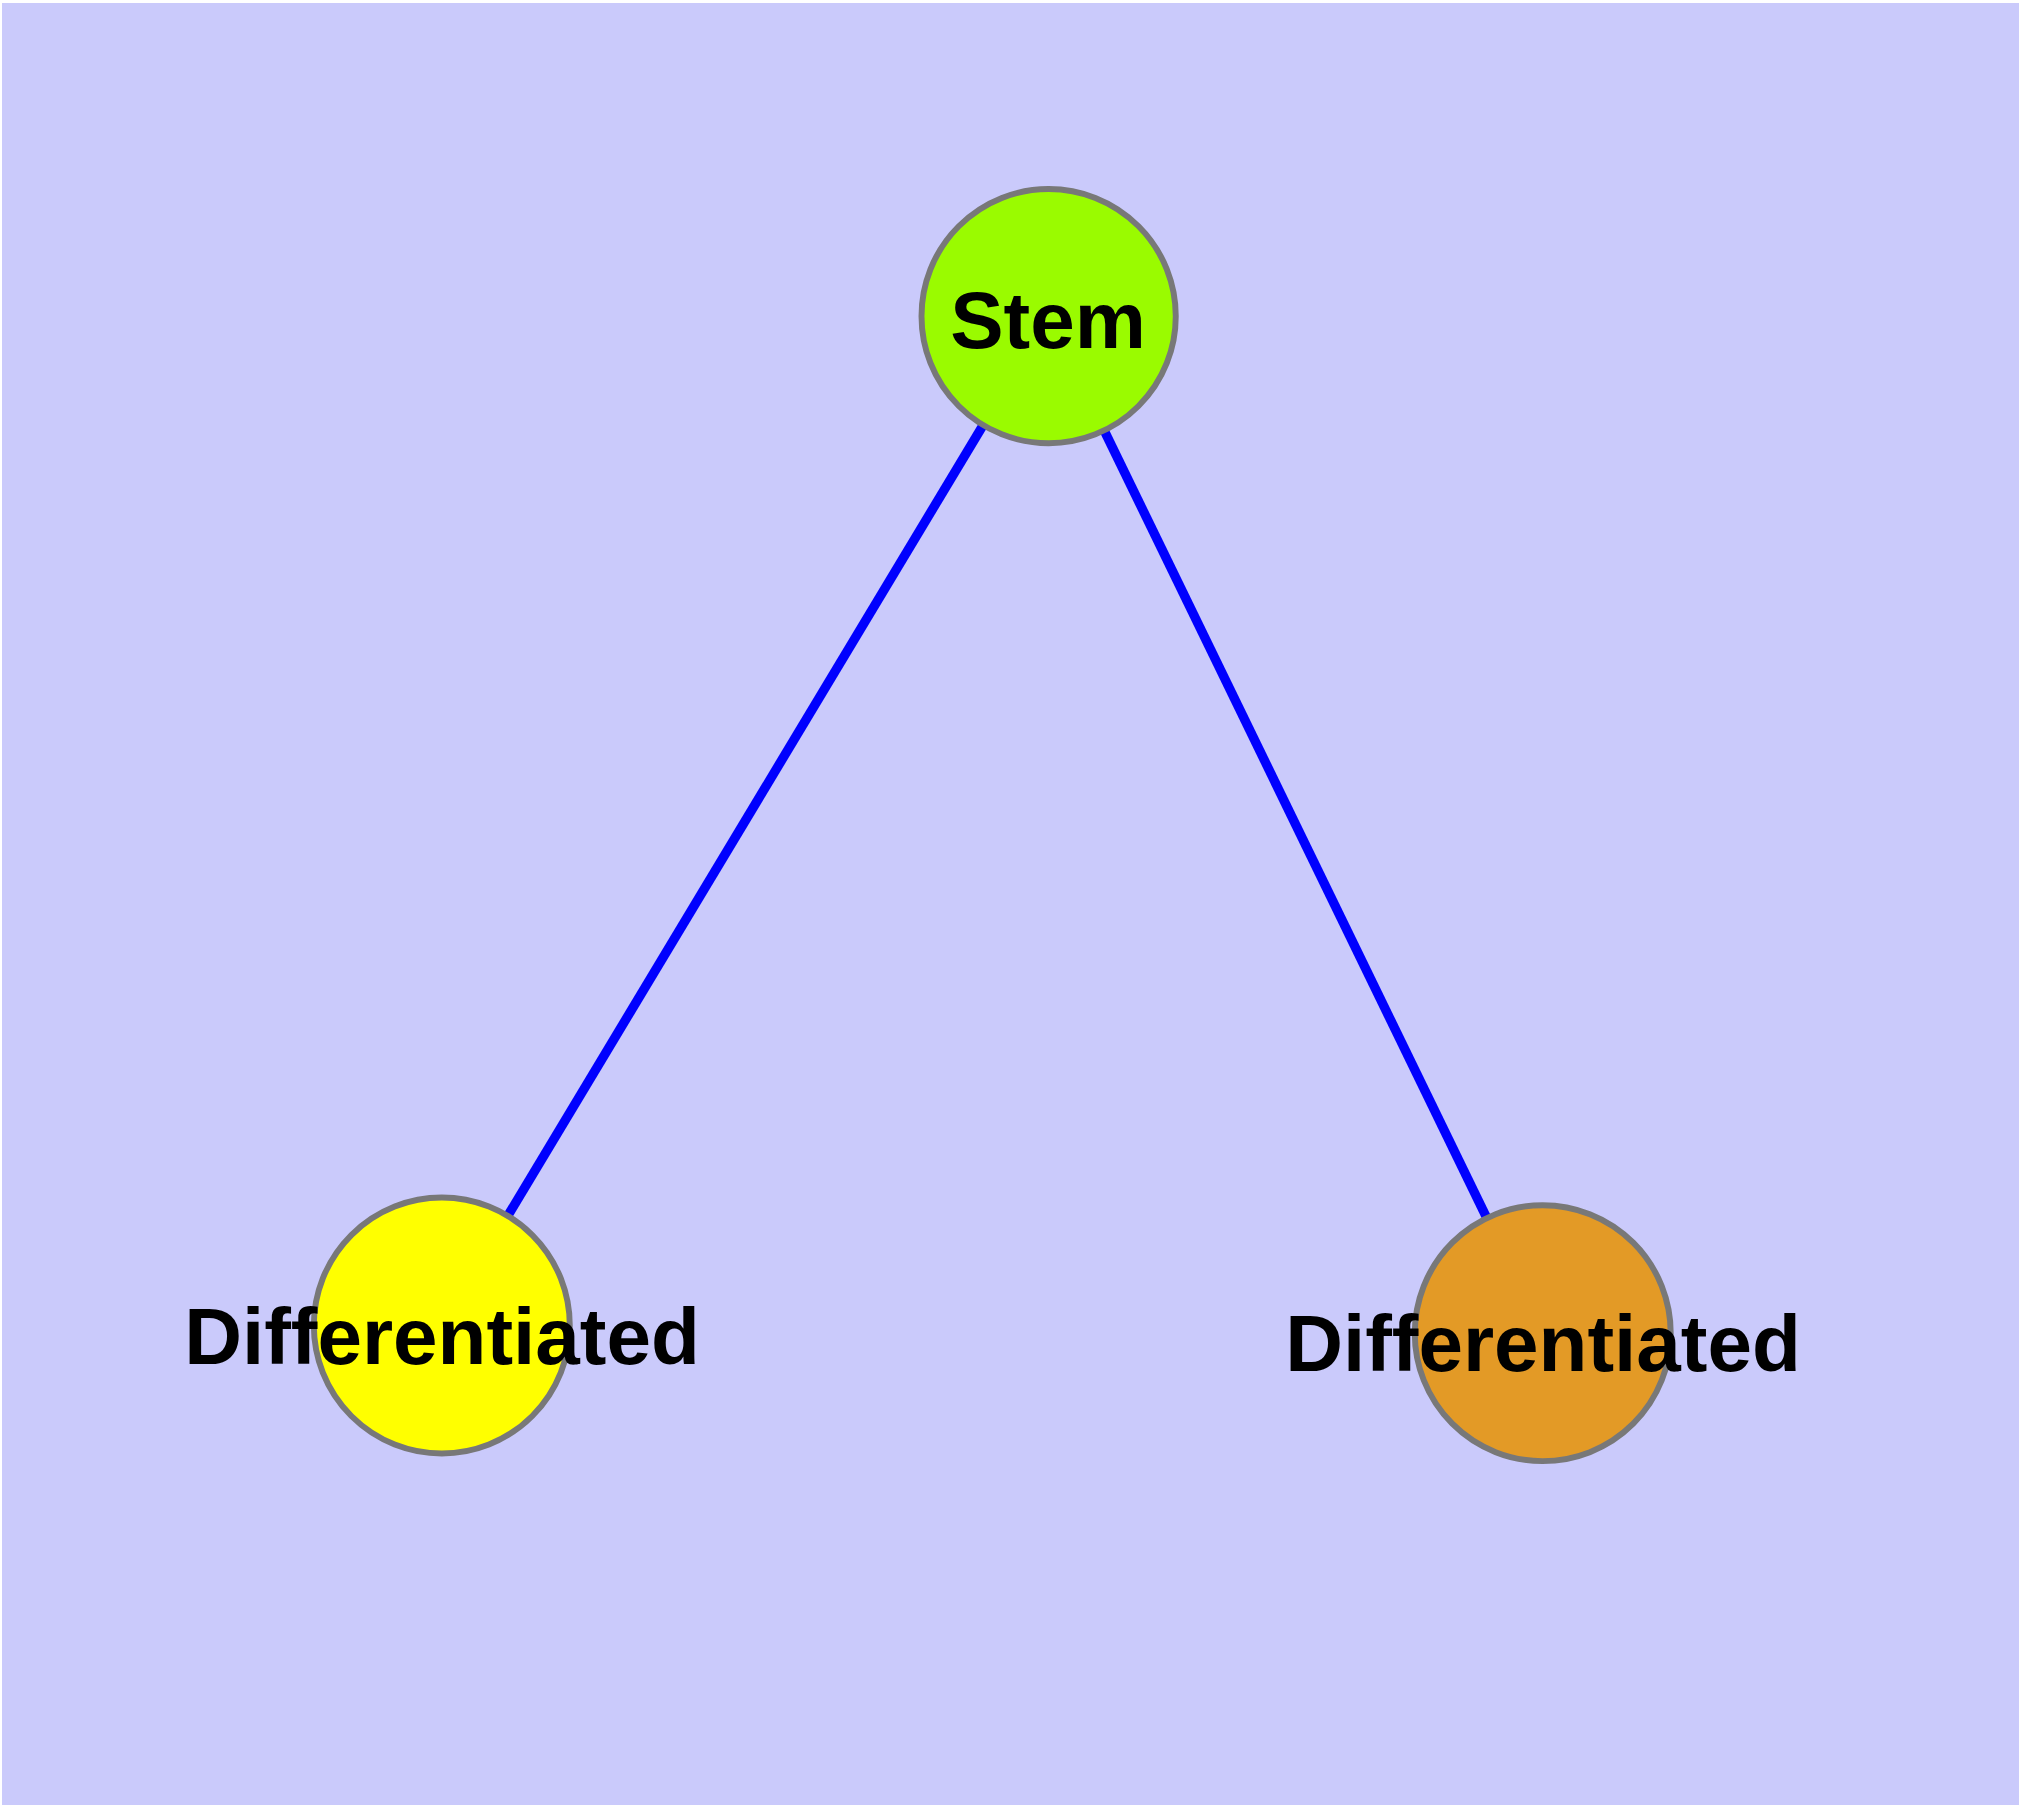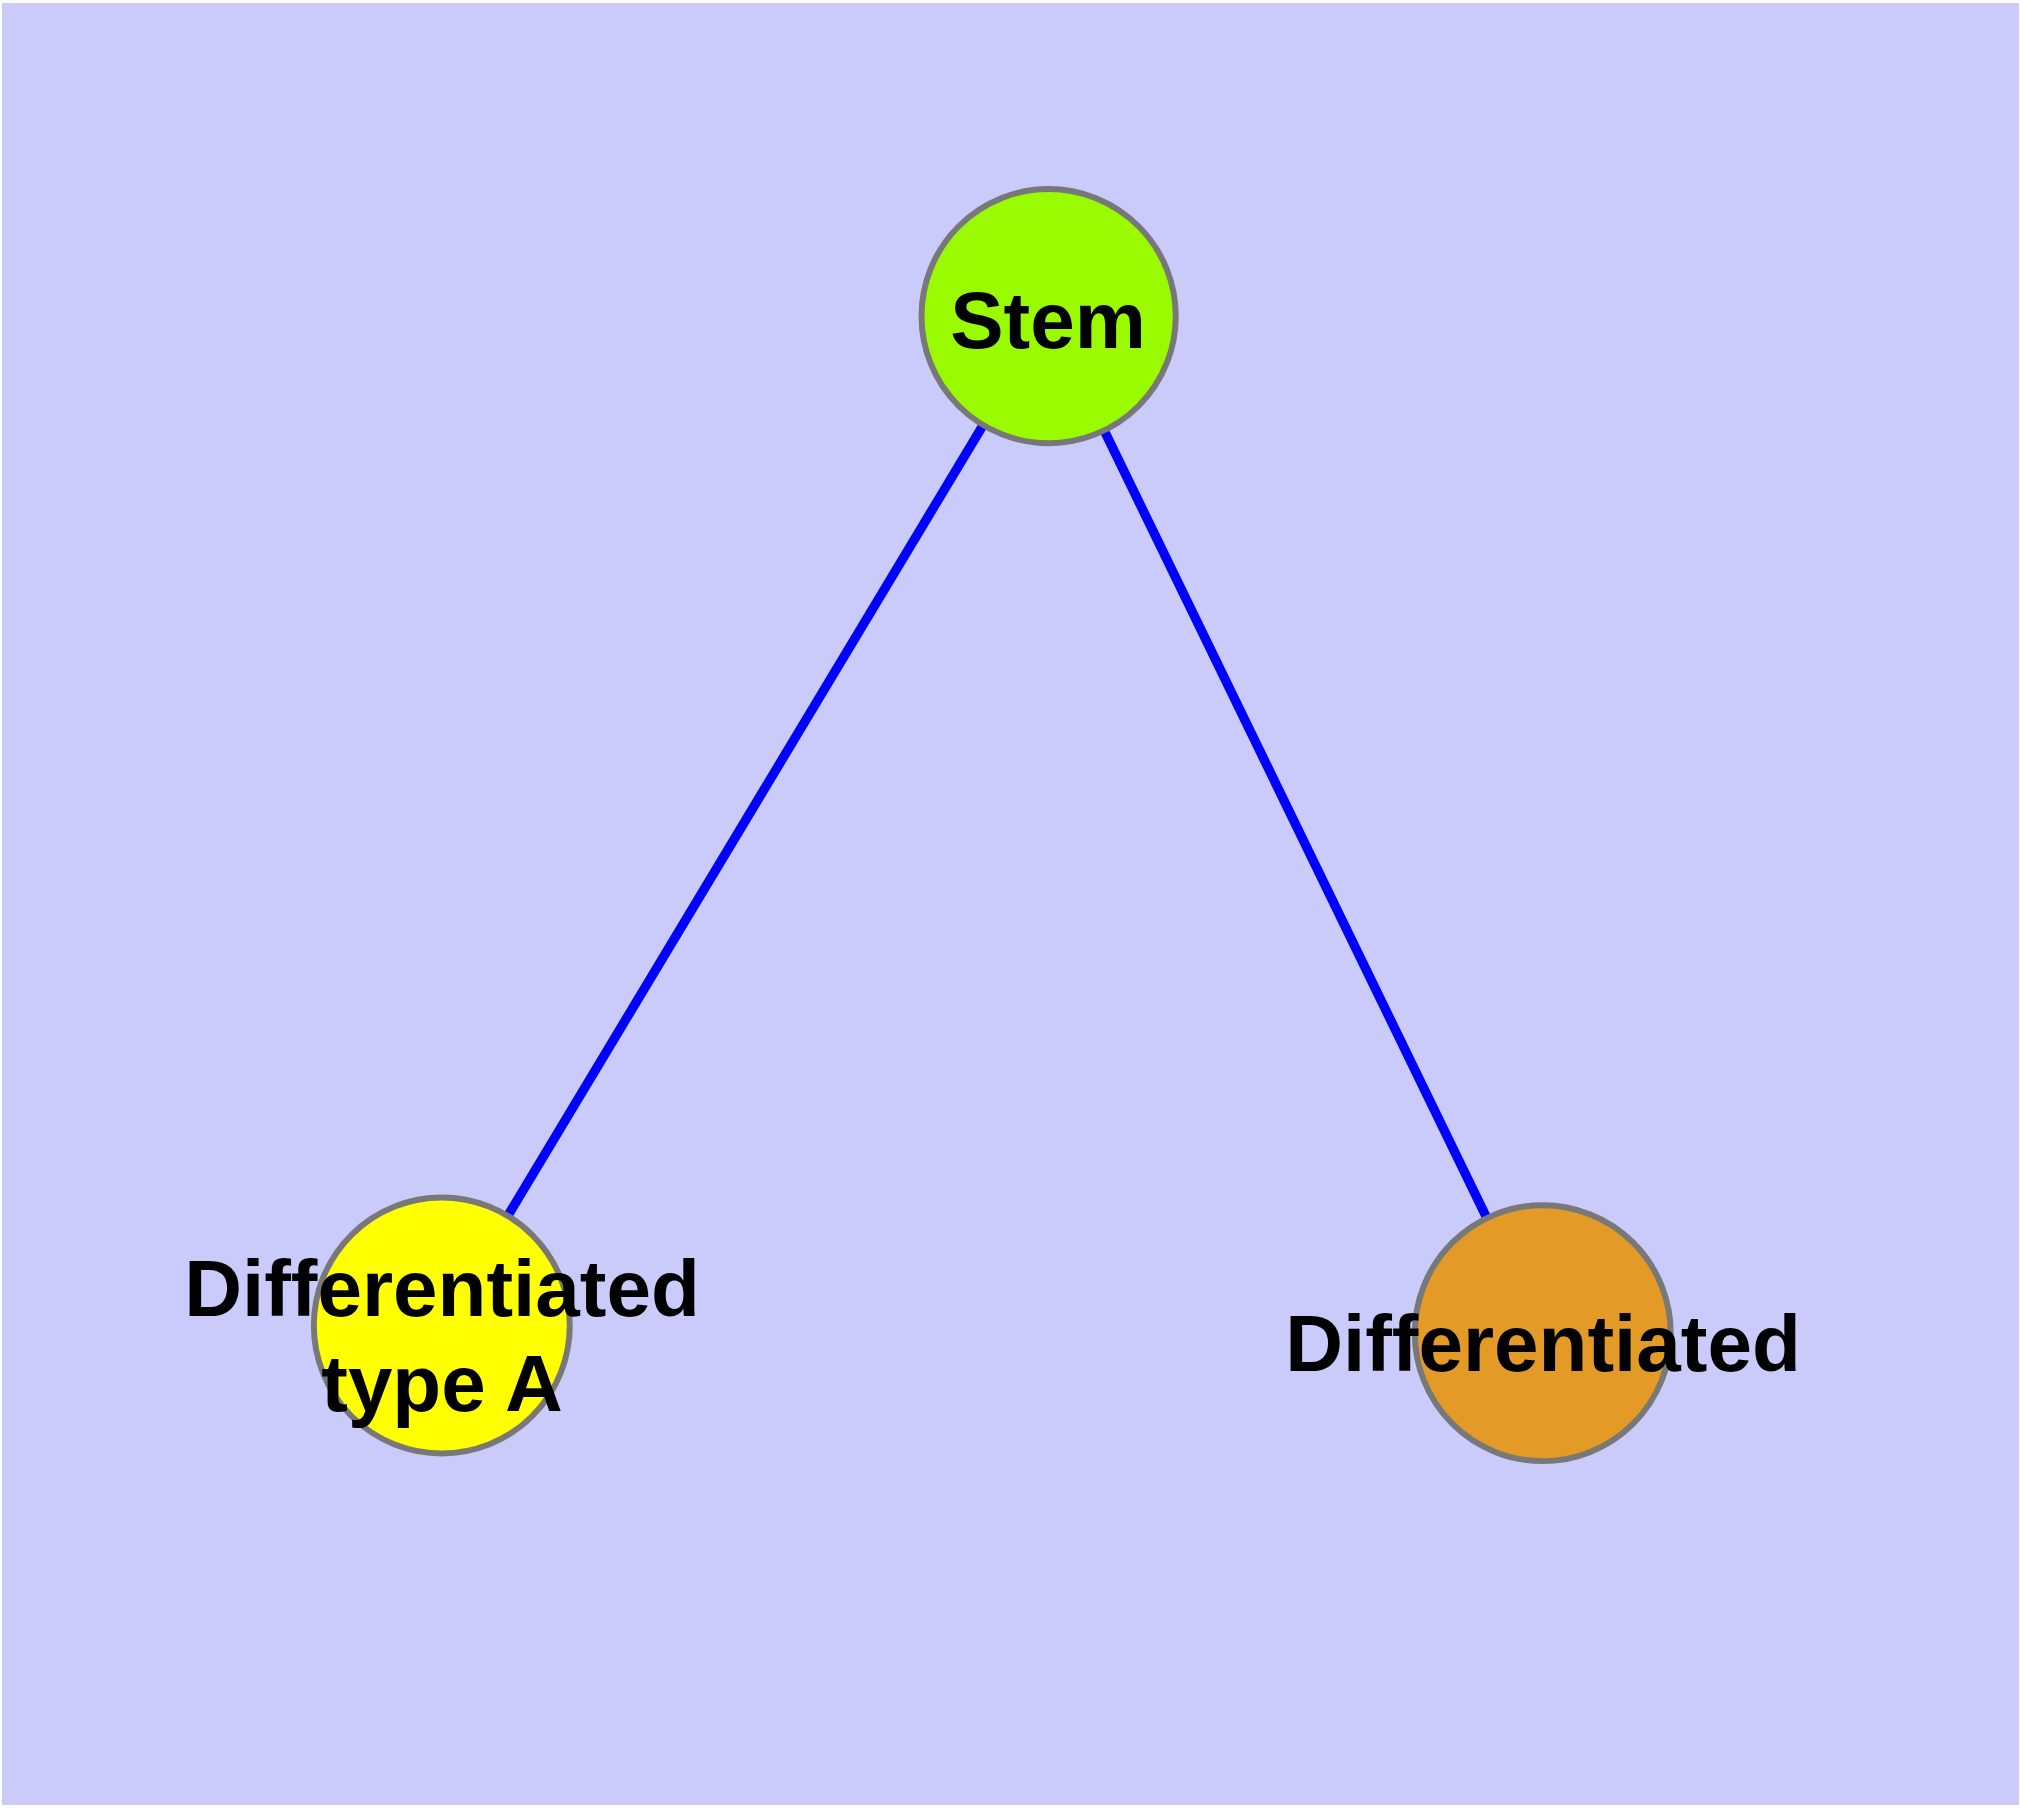--- a/index.html
+++ b/index.html
@@ -56,21 +56,20 @@
     <circle cx="521" cy="1564" r="151" fill="#FFFF00" stroke="#787878" stroke-width="7"></circle>
     <circle cx="1820" cy="1573" r="151" fill="#E39A26" stroke="#787878" stroke-width="7"></circle>
   </svg>
 
   <div class="node-label" style="left: 1048px; top: 320px; color: rgb(0, 0, 0);">
     <div>Stem</div>
   </div>
 
   <div class="node-label" style="left: 442px; top: 1336px; color: rgb(0, 0, 0);">
     <div>Differentiated</div>
-    <div>type A</div>
   </div>
 
   <div class="node-label" style="left: 1543px; top: 1343px; color: rgb(0, 0, 0);">
     <div>Differentiated</div>
   </div>
 
 </div>
 
 
 </body></html>

